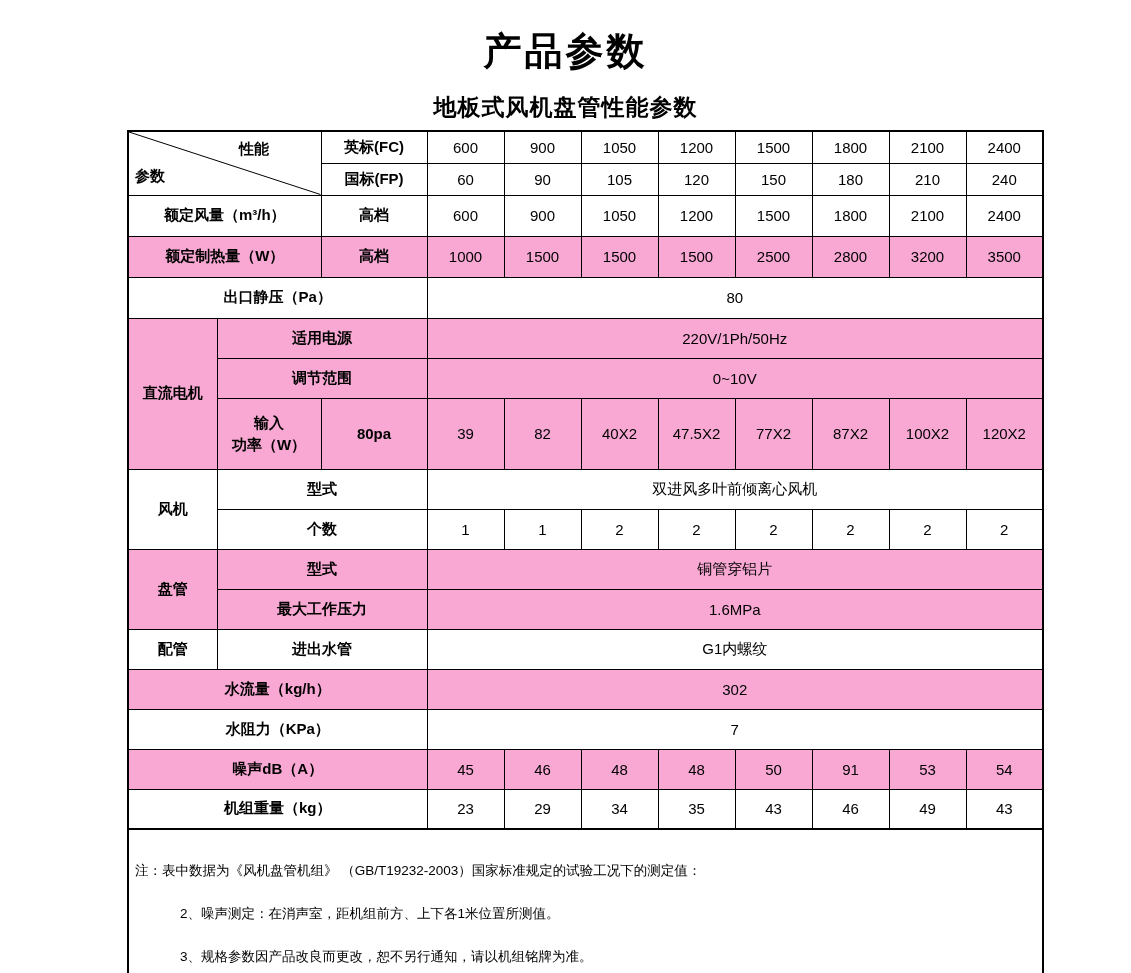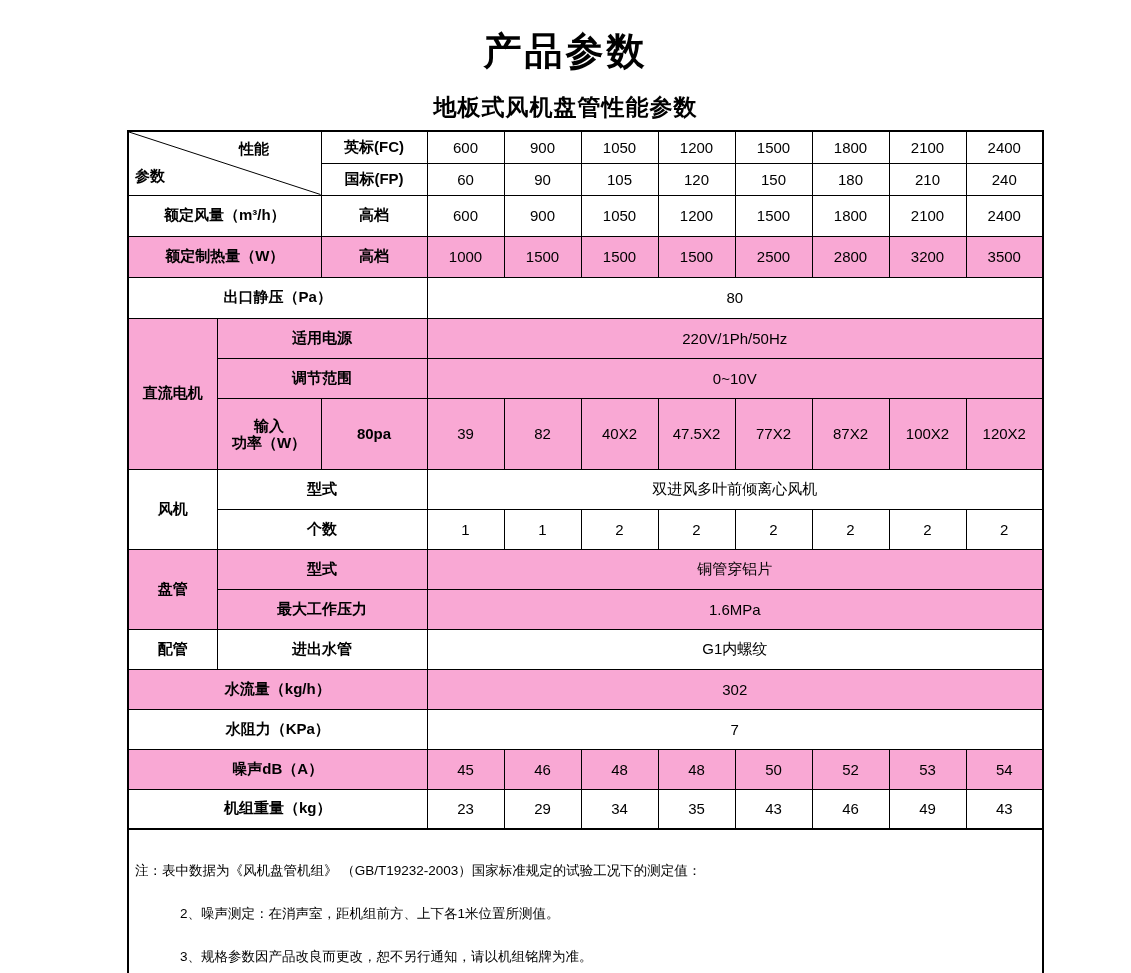--- a/index.html
+++ b/index.html
@@ -43,21 +43,21 @@
     padding: 2px;
     overflow: hidden;
   }
   tr.green td { background: #f9a8d4; }
   td.lbl { font-weight: bold; }
   td.val { font-weight: normal; }
   tr.rh-sm td { height: 32px; }
   tr.rh-md td { height: 41px; }
   tr.rh-40 td { height: 40px; }
   tr.rh-lg td { height: 71px; }
-  td.prewrap { white-space: pre-line; line-height: 17px; }
+  td.prewrap { white-space: pre-line; line-height: 22px; }
   
   td.diag { position: relative; padding: 0; }
   .diag-svg { position: absolute; left: 0; top: 0; width: 100%; height: 100%; display: block; }
   .diag-top { position: absolute; top: 8px; left: 110px; font-weight: bold; font-size: 15px; }
   .diag-bottom { position: absolute; bottom: 9px; left: 6px; font-weight: bold; font-size: 15px; }
   
   .notes {
     width: 917px;
     border: 2px solid #000;
     border-top: none;
@@ -225,21 +225,21 @@
     <td class="val" colspan="8">7</td>
   </tr>
 
   <tr class="rh-40 green">
     <td class="lbl" colspan="3">噪声dB（A）</td>
     <td class="val">45</td>
     <td class="val">46</td>
     <td class="val">48</td>
     <td class="val">48</td>
     <td class="val">50</td>
-    <td class="val">52</td>
+    <td class="val">91</td>
     <td class="val">53</td>
     <td class="val">54</td>
   </tr>
 
   <tr class="rh-40">
     <td class="lbl" colspan="3">机组重量（kg）</td>
     <td class="val">23</td>
     <td class="val">29</td>
     <td class="val">34</td>
     <td class="val">35</td>

